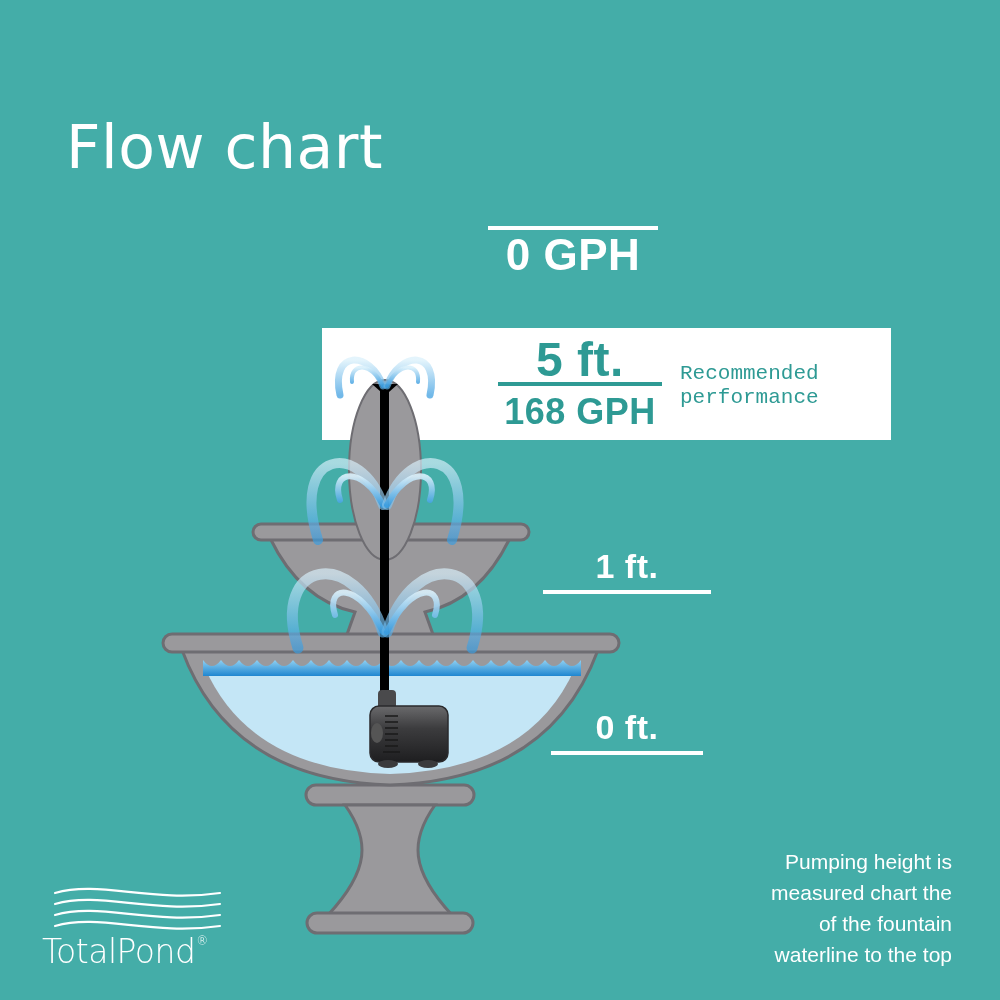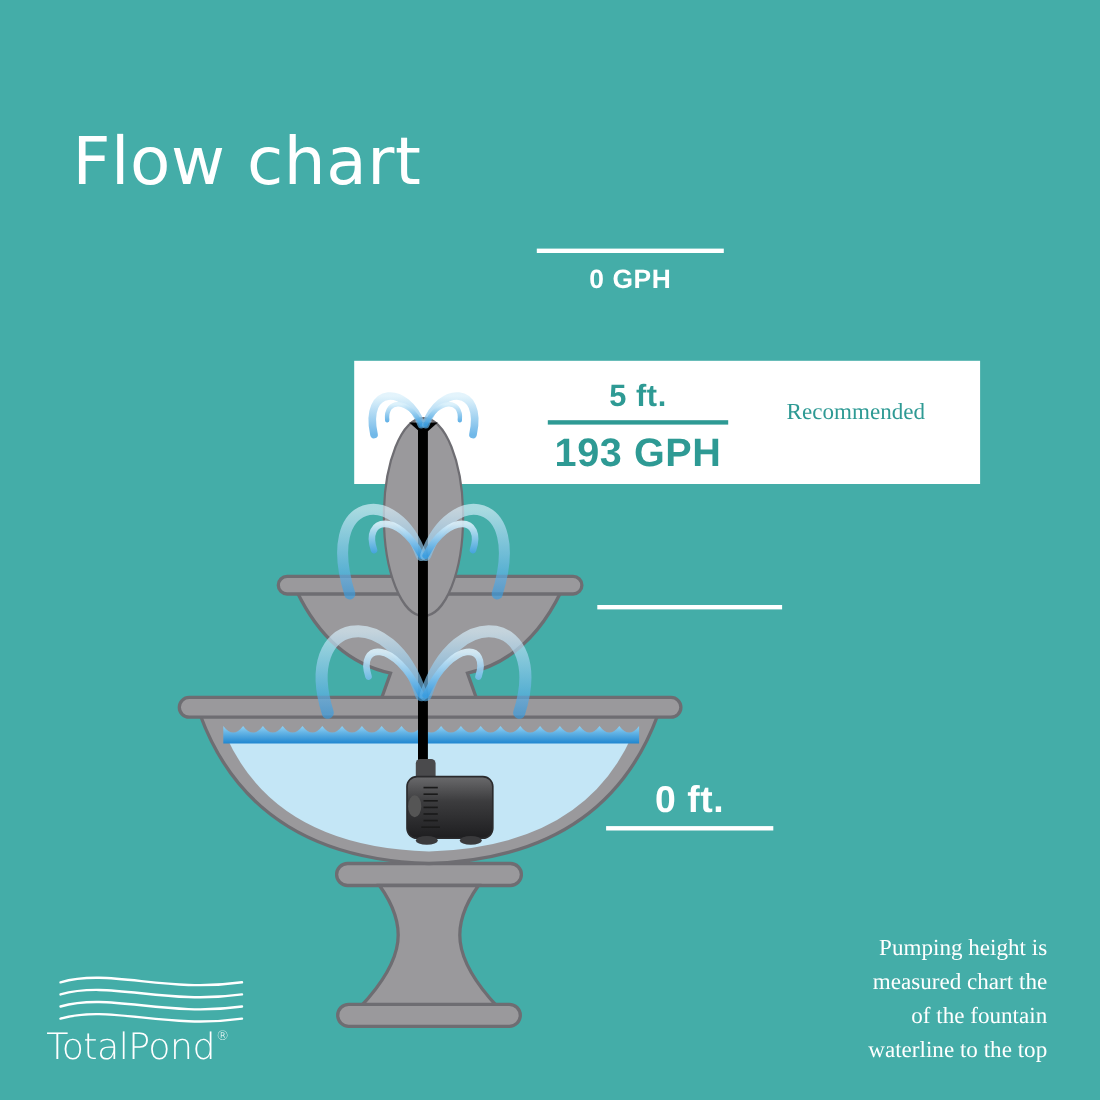--- a/index.html
+++ b/index.html
@@ -15,41 +15,41 @@
     left: 66px; top: 112px;
     font-size: 60px; font-weight: 400; letter-spacing: 0.5px;
     font-family: "DejaVu Sans", sans-serif;
   }
   .label {
     text-align: center;
     font-weight: 700;
   }
   .label .ft { font-size: 34px; line-height: 40px; letter-spacing: 0.5px; }
   .label .rule { height: 4px; background: #ffffff; margin: 4px 0 6px 0; }
-  .label .gph { font-size: 24px; line-height: 38px; letter-spacing: 0.5px; }
+  .label .gph { font-size: 44px; line-height: 38px; letter-spacing: 0.5px; }
 
   .rec-box {
     left: 322px; top: 328px; width: 569px; height: 112px;
     background: #ffffff;
   }
   .rec-label { color: #2e9a94; }
   .rec-label .rule { background: #2e9a94; }
-  .rec-label .ft { font-size: 28px; line-height: 44px; font-weight: 900; }
+  .rec-label .ft { font-size: 48px; line-height: 44px; font-weight: 900; }
   .rec-label .gph { font-size: 36px; line-height: 40px; font-weight: 900; }
   .rec-note {
     left: 680px; top: 362px; width: 196px;
-    color: #2e9a94; text-align: center;
+    color: #2e9a94; text-align: left;
     font-size: 21px; line-height: 24px;
-    font-family: Liberation Serif, serif;
+    font-family: Liberation Mono, monospace;
     font-weight: 300;
   }
   .footnote {
     right: 48px; top: 846px; width: 300px;
     text-align: right; font-size: 21px; line-height: 31px;
-    font-family: Liberation Serif, serif;
+    font-family: Liberation Sans, sans-serif;
   }
   .brand {
     left: 42px; top: 932px;
     font-size: 33px; font-family: "DejaVu Sans", sans-serif;
     font-weight: 300; letter-spacing: -0.5px;
   }
   .brand sup { font-size: 12px; vertical-align: top; position: relative; top: 2px; margin-left: 1px; }
   svg { position: absolute; left: 0; top: 0; }
 </style>
 </head>
@@ -152,27 +152,29 @@
 </svg>
 
 <div class="abs label" style="left:488px; top:222px; width:170px;">
   <div class="rule"></div>
   <div class="gph">0 GPH</div>
 </div>
 
 <div class="abs label rec-label" style="left:482px; top:338px; width:196px;">
   <div class="ft">5 ft.</div>
   <div class="rule" style="margin:0 16px 6px 16px;"></div>
-  <div class="gph">193 GPH</div>
+  <div class="gph">168 GPH</div>
 </div>
 <div class="abs rec-note">
   <div>Recommended</div>
+  <div>performance</div>
 </div>
 
 <div class="abs label" style="left:543px; top:546px; width:168px;">
+  <div class="ft">1 ft.</div>
   <div class="rule"></div>
 </div>
 
 <div class="abs label" style="left:543px; top:707px; width:168px;text-align:center;">
   <div class="ft">0 ft.</div>
   <div class="rule" style="margin-left:8px; margin-right:8px;"></div>
 </div>
 
 <div class="abs footnote">
   <div>Pumping height is</div>

